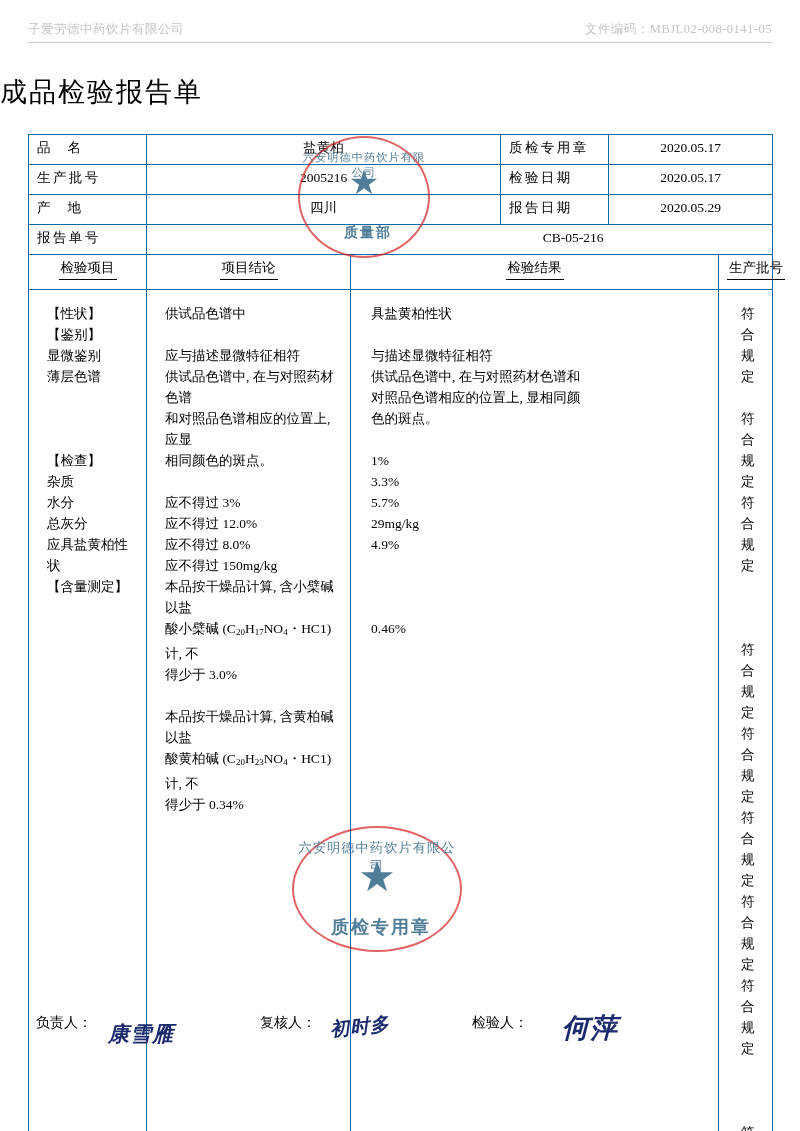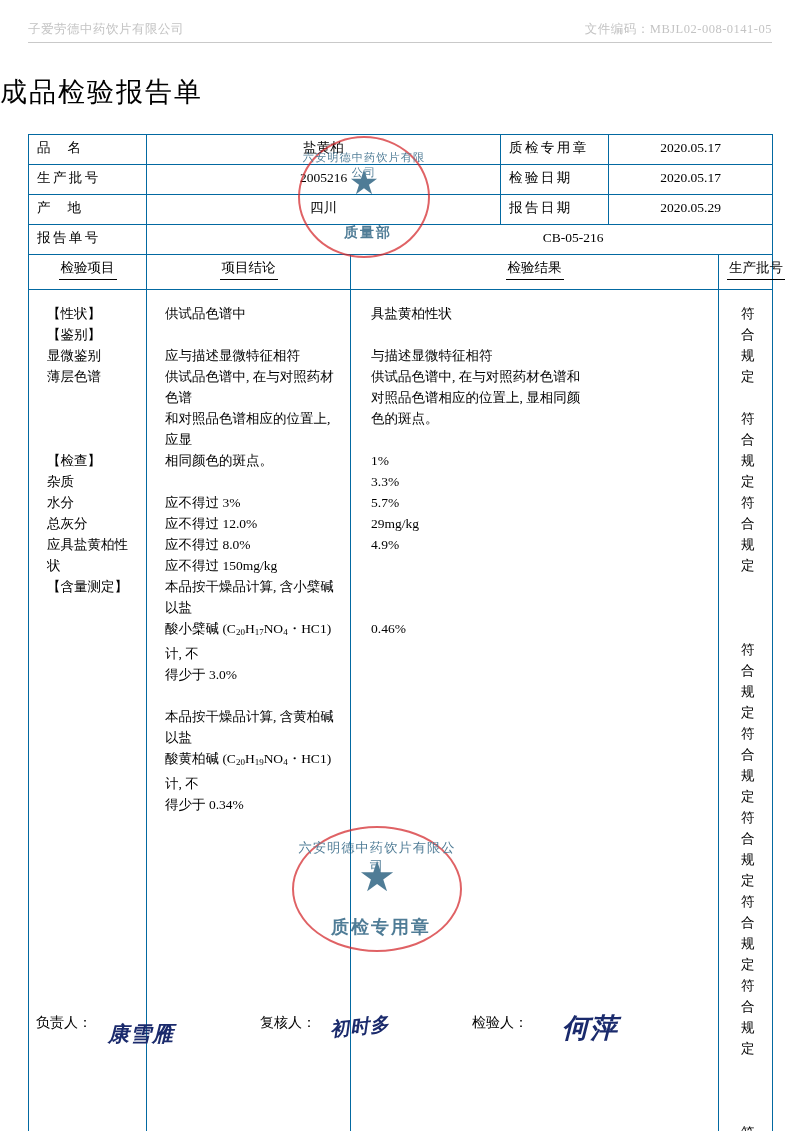--- a/index.html
+++ b/index.html
@@ -295,21 +295,21 @@
             <div class="ln">&nbsp;</div>
             <div class="ln">应不得过 3%</div>
             <div class="ln">应不得过 12.0%</div>
             <div class="ln">应不得过 8.0%</div>
             <div class="ln">应不得过 150mg/kg</div>
             <div class="ln">本品按干燥品计算, 含小檗碱以盐</div>
             <div class="ln">酸小檗碱 (C<sub>20</sub>H<sub>17</sub>NO<sub>4</sub>・HC1) 计, 不</div>
             <div class="ln">得少于 3.0%</div>
             <div class="ln">&nbsp;</div>
             <div class="ln">本品按干燥品计算, 含黄柏碱以盐</div>
-            <div class="ln">酸黄柏碱 (C<sub>20</sub>H<sub>19</sub>NO<sub>4</sub>・HC1) 计, 不</div>
+            <div class="ln">酸黄柏碱 (C<sub>20</sub>H<sub>23</sub>NO<sub>4</sub>・HC1) 计, 不</div>
             <div class="ln">得少于 0.34%</div>
           </div>
         </td>
 
         <td class="col-result" colspan="3">
           <div class="stack">
             <div class="ln">具盐黄柏性状</div>
             <div class="ln">&nbsp;</div>
             <div class="ln">与描述显微特征相符</div>
             <div class="ln">供试品色谱中, 在与对照药材色谱和</div>

